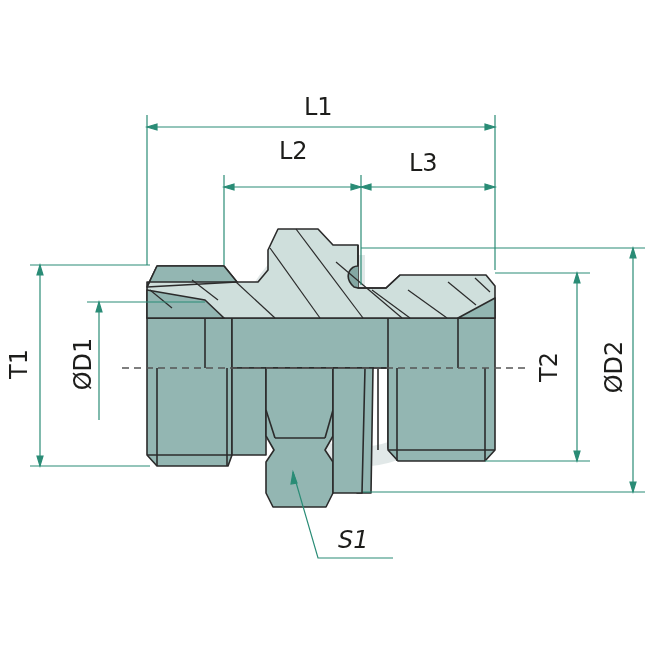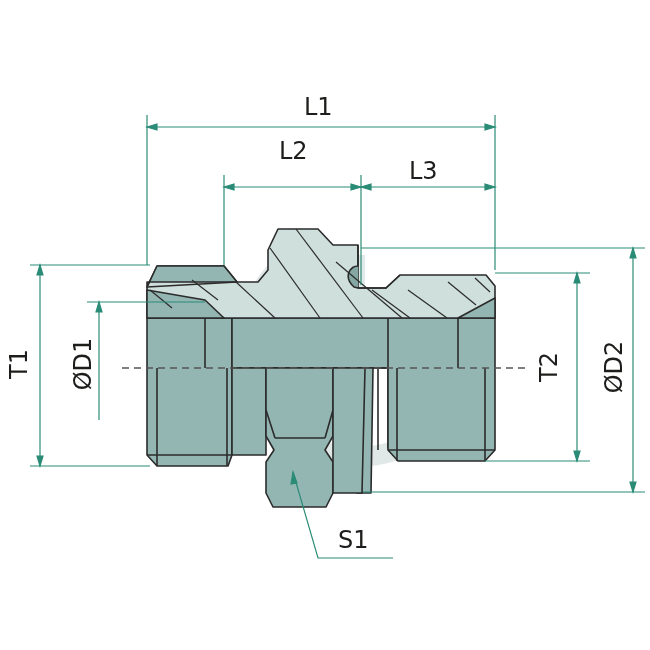--- a/index.html
+++ b/index.html
@@ -118,18 +118,18 @@
     <polygon points="633,248 630,258 636,258"></polygon>
     <polygon points="633,492 630,482 636,482"></polygon>
 
     <polyline points="293,472 318,558 393,558" fill="none"></polyline>
     <polygon points="293,472 291,484 297,483"></polygon>
   </g>
 </svg>
 
 <div class="lbl" style="left:304px;top:95px;">L1</div>
 <div class="lbl" style="left:279px;top:139px;">L2</div>
-<div class="lbl" style="left:409px;top:151px;margin-top:8px;">L3</div>
+<div class="lbl" style="left:409px;top:151px;">L3</div>
 <div class="lbl rot" style="left:4px;top:352px;">T1</div>
 <div class="lbl rot" style="left:57px;top:352px;">ØD1</div>
 <div class="lbl rot" style="left:534px;top:355px;">T2</div>
 <div class="lbl rot" style="left:588px;top:355px;">ØD2</div>
-<div class="lbl" style="left:338px;top:528px;">S1</div>
+<div class="lbl" style="left:338px;top:528px;font-style:italic;">S1</div>
 
 </body></html>

